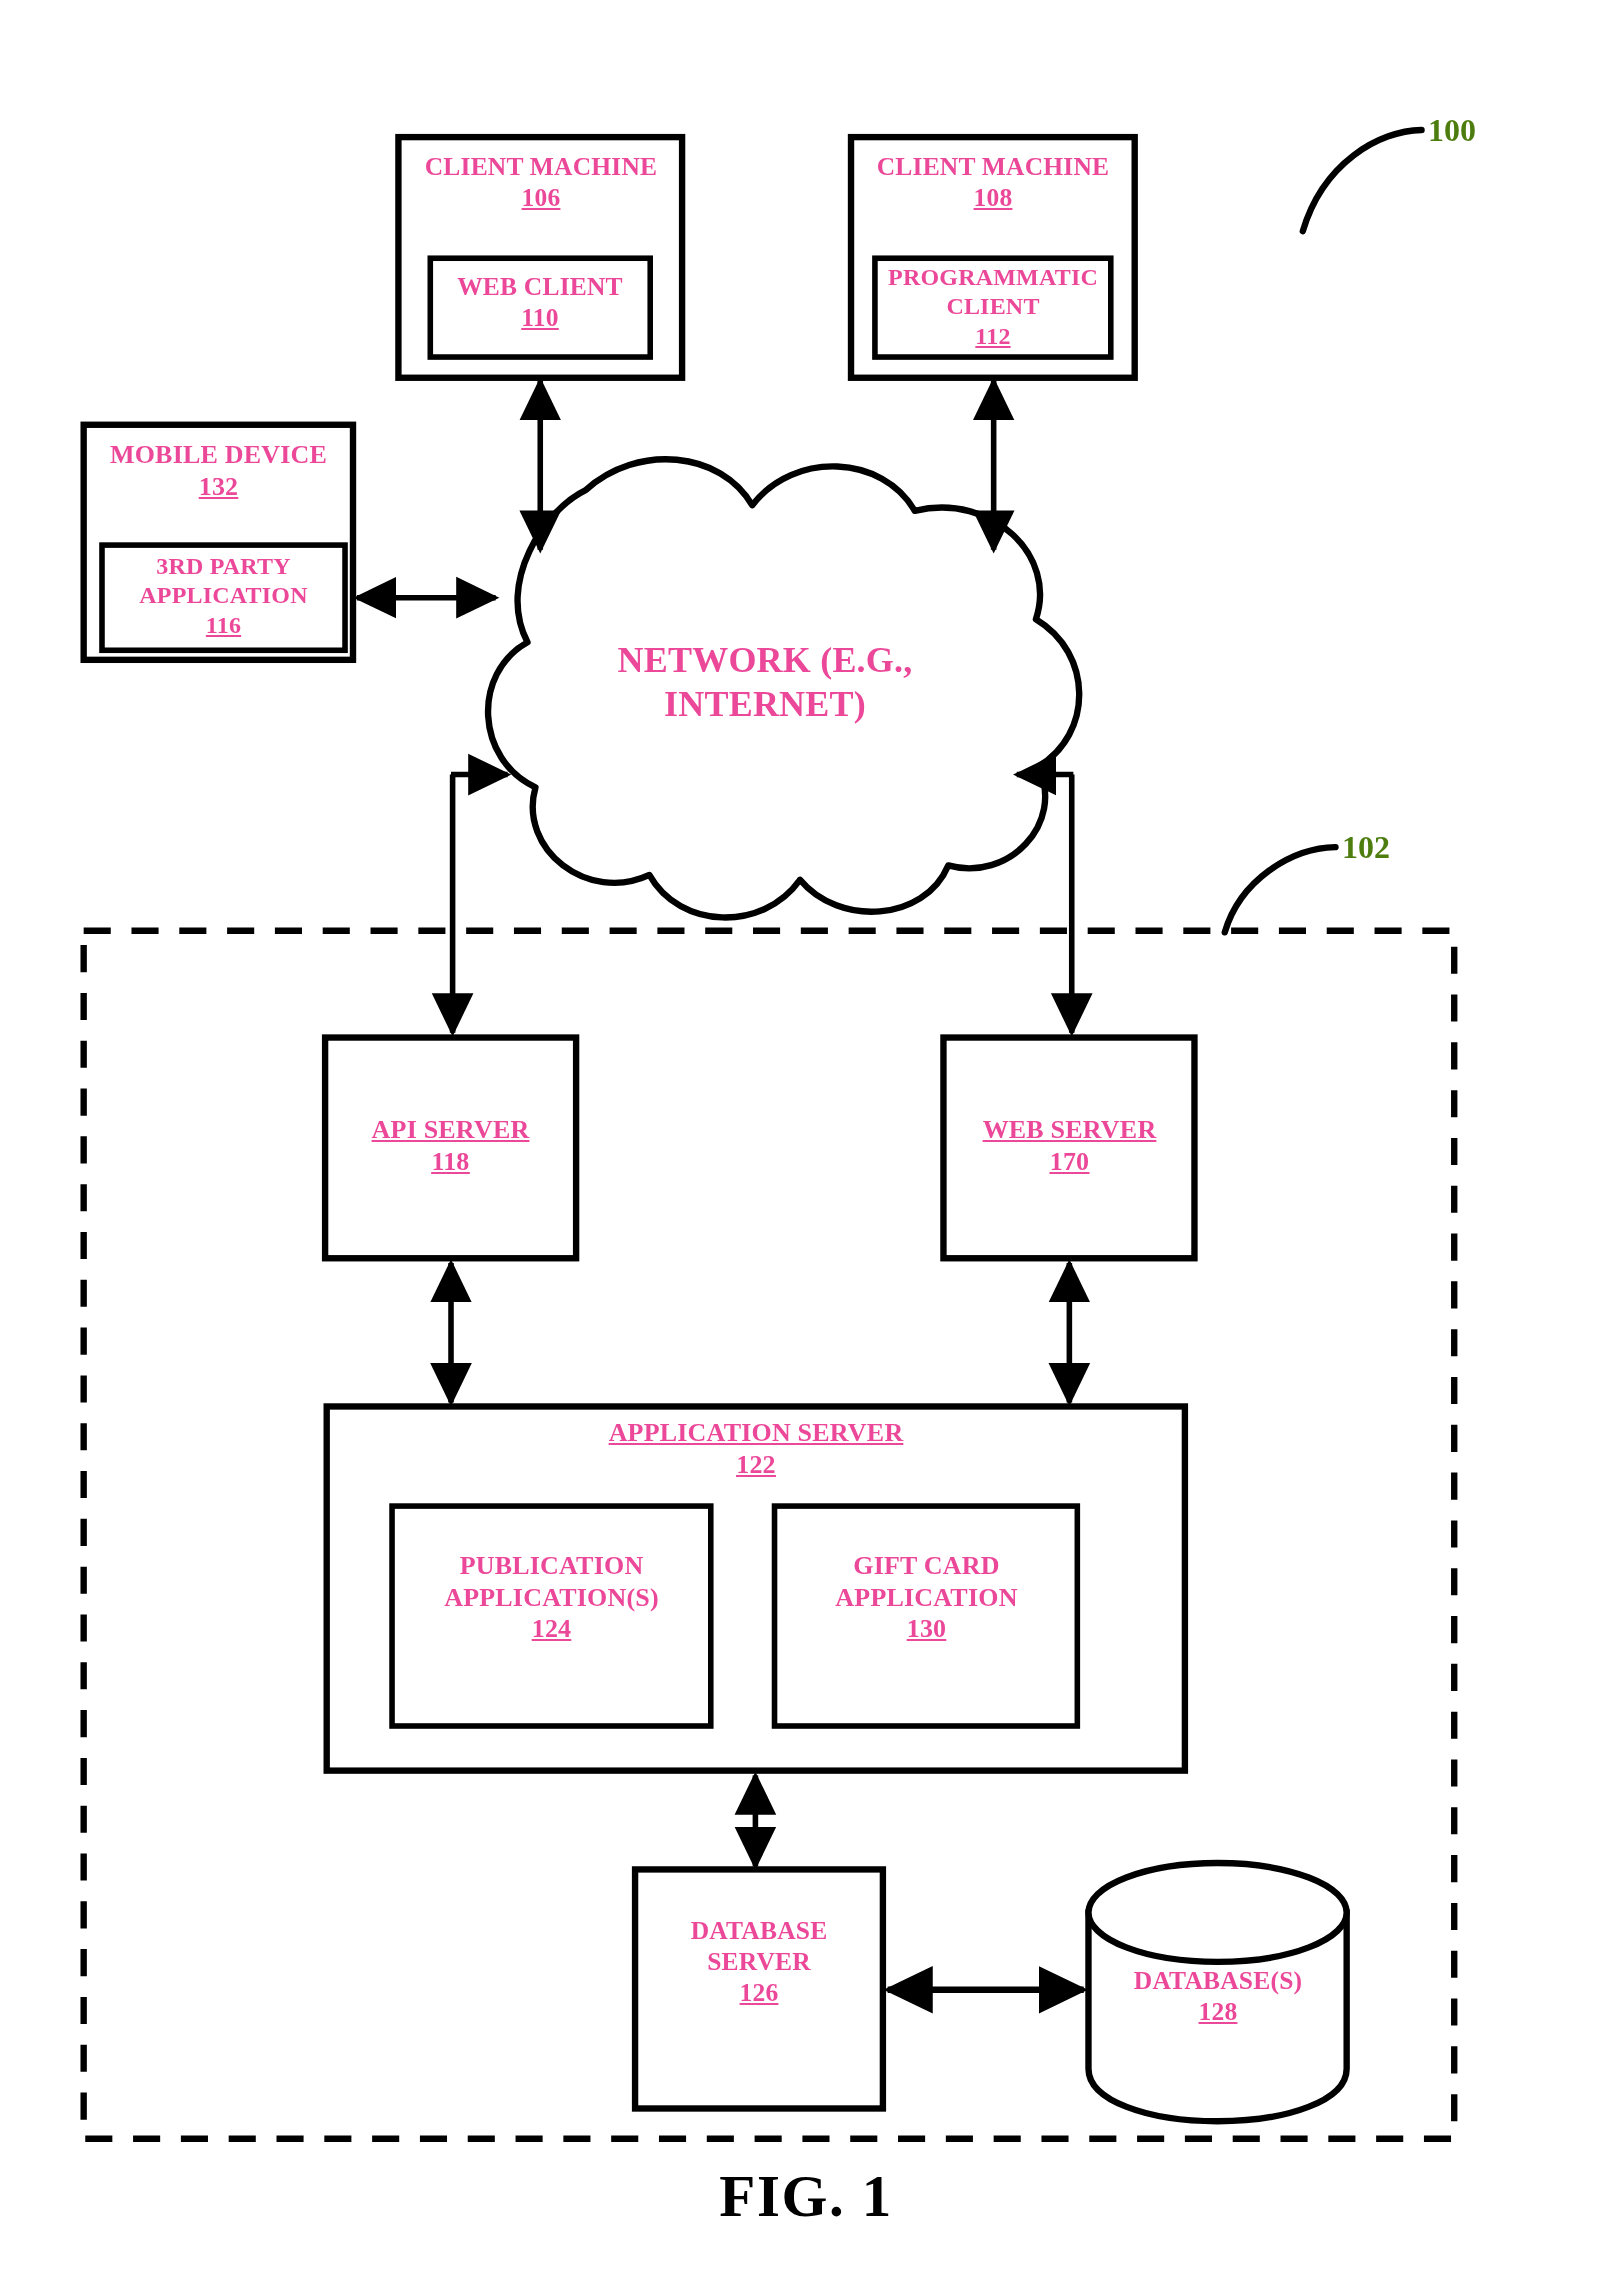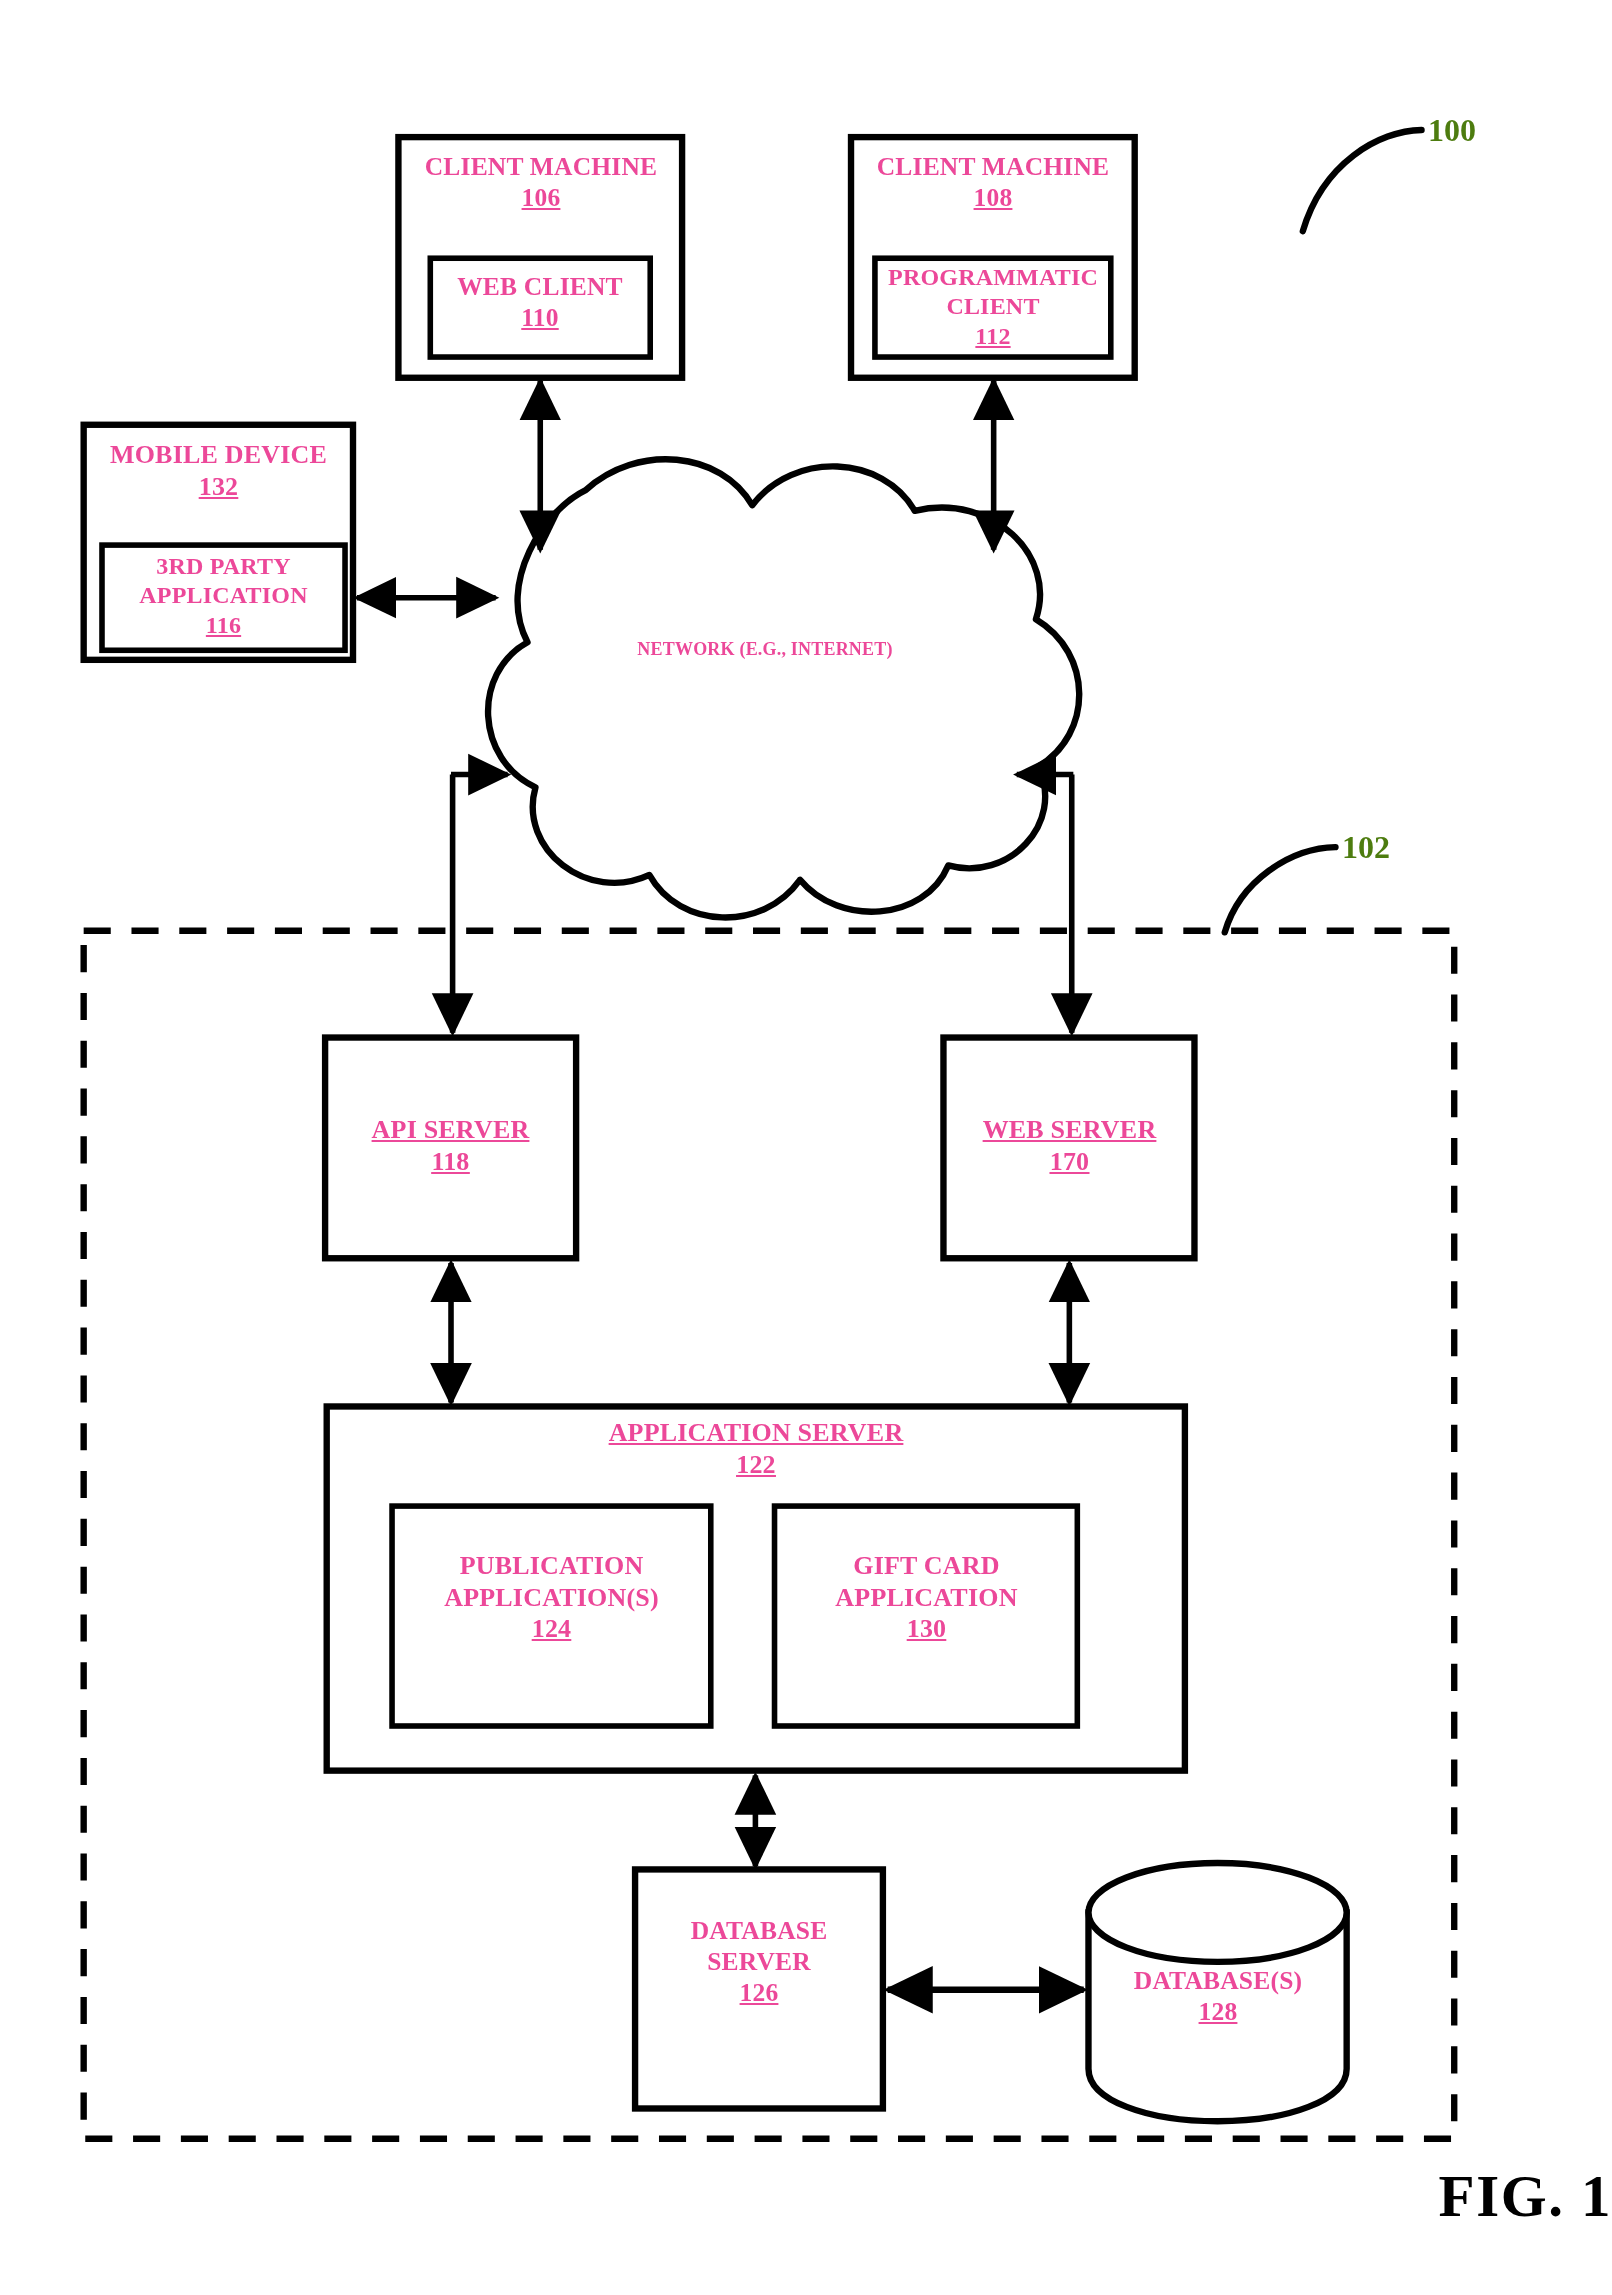--- a/index.html
+++ b/index.html
@@ -41,39 +41,39 @@
     text-decoration: underline;
     text-underline-offset: 2.4px;
     text-decoration-thickness: 2.4px;
   }
   .ttl { display: block; }
 
   .fs-30 { font-size: 24px; }
   .fs-31 { font-size: 26px; }
   .fs-32 { font-size: 25.5px; }
   .fs-33 { font-size: 26px; text-decoration: underline; }
-  .fs-34 { font-size: 18px; }
+  .fs-34 { font-size: 36px; }
 
   
   .lead-num {
     position: absolute;
     font-family: "Liberation Serif", "DejaVu Serif", serif;
     font-weight: bold;
     font-size: 32px;
     color: #4d7c0f;
     pointer-events: none;
   }
 
   
   #fig-caption {
     position: absolute;
     left: 0;
     top: 2162px;
     width: 1612px;
-    text-align: right;
+    text-align: center;
     font-family: "Liberation Serif", "DejaVu Serif", serif;
     font-weight: bold;
     font-size: 59px;
     letter-spacing: 1.6px;
     color: #000000;
   }
 </style>
 </head>
 <body>
 

